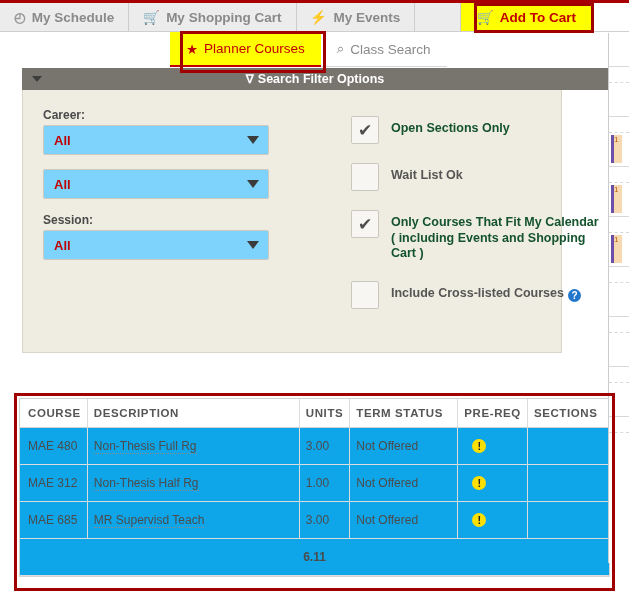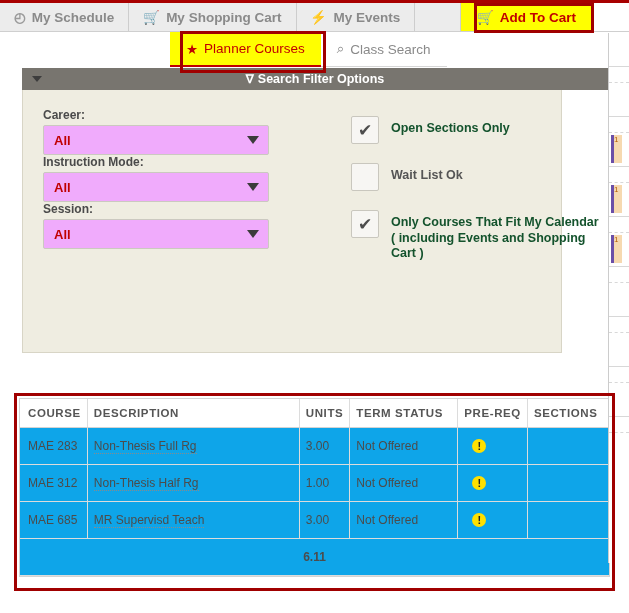--- a/index.html
+++ b/index.html
@@ -109,26 +109,27 @@
   }
 
   .fcol-left { position: absolute; left: 20px; top: 18px; width: 248px; }
   .fld-label {
     font-size: 12px; color: #4a4a4a; font-weight: bold;
     margin-bottom: 3px;
   }
   .select {
     position: relative;
     width: 226px; height: 30px;
-    background: #f0abfc;
+    background: #7dd3fc;
     border: 1px solid #cbc9c0;
     border-radius: 2px;
     display: flex; align-items: center;
     padding: 0 10px 0 10px;
     font-size: 13px; color: #c00000; font-weight: bold;
+    margin-bottom: 14px;
     cursor: pointer;
   }
   .select .arw {
     position: absolute; right: 9px; top: 50%; transform: translateY(-50%);
     width: 0; height: 0;
     border-left: 6px solid transparent; border-right: 6px solid transparent;
     border-top: 8px solid #3b3b3b;
   }
 
   .fcol-right { position: absolute; left: 328px; top: 26px; width: 250px; }
@@ -316,21 +317,20 @@
 
       <div>
         <div class="fld-label">Career:</div>
         <div class="select">
           <span>All</span>
           <span class="arw"></span>
         </div>
       </div>
 
       <div>
-        <div class="fld-label">Instruction Mode:</div>
         <div class="select">
           <span>All</span>
           <span class="arw"></span>
         </div>
       </div>
 
       <div>
         <div class="fld-label">Session:</div>
         <div class="select">
           <span>All</span>
@@ -359,40 +359,48 @@
       <div class="chkrow">
         <div class="chkbox">
           <span>✔</span>
         </div>
         <div class="chklabel red">
           <div>Only Courses That Fit My Calendar</div>
           <div>( including Events and Shopping Cart )</div>
         </div>
       </div>
 
+      <div class="chkrow">
+        <div class="chkbox">
+          <span></span>
+        </div>
+        <div class="chklabel gray">
+          <span>Include Cross-listed Courses</span><span class="help-ic">?</span>
+        </div>
+      </div>
 
     </div>
   </div>
 
 
   <div class="tblwrap">
     <table class="courses">
       <thead>
         <tr>
           <th class="c-course">COURSE</th>
           <th class="c-desc">DESCRIPTION</th>
           <th class="c-units">UNITS</th>
           <th class="c-term">TERM STATUS</th>
           <th class="c-prereq">PRE-REQ</th>
           <th class="c-sect">SECTIONS</th>
         </tr>
       </thead>
       <tbody>
         <tr>
-          <td class="c-course">MAE 283</td>
+          <td class="c-course">MAE 480</td>
           <td class="c-desc"><span class="desc-link">Non-Thesis Full Rg</span></td>
           <td class="c-units">3.00</td>
           <td class="c-term">Not Offered</td>
           <td class="c-prereq"><span class="warn-ic">!</span></td>
           <td class="c-sect"></td>
         </tr>
         <tr>
           <td class="c-course">MAE 312</td>
           <td class="c-desc"><span class="desc-link">Non-Thesis Half Rg</span></td>
           <td class="c-units">1.00</td>

